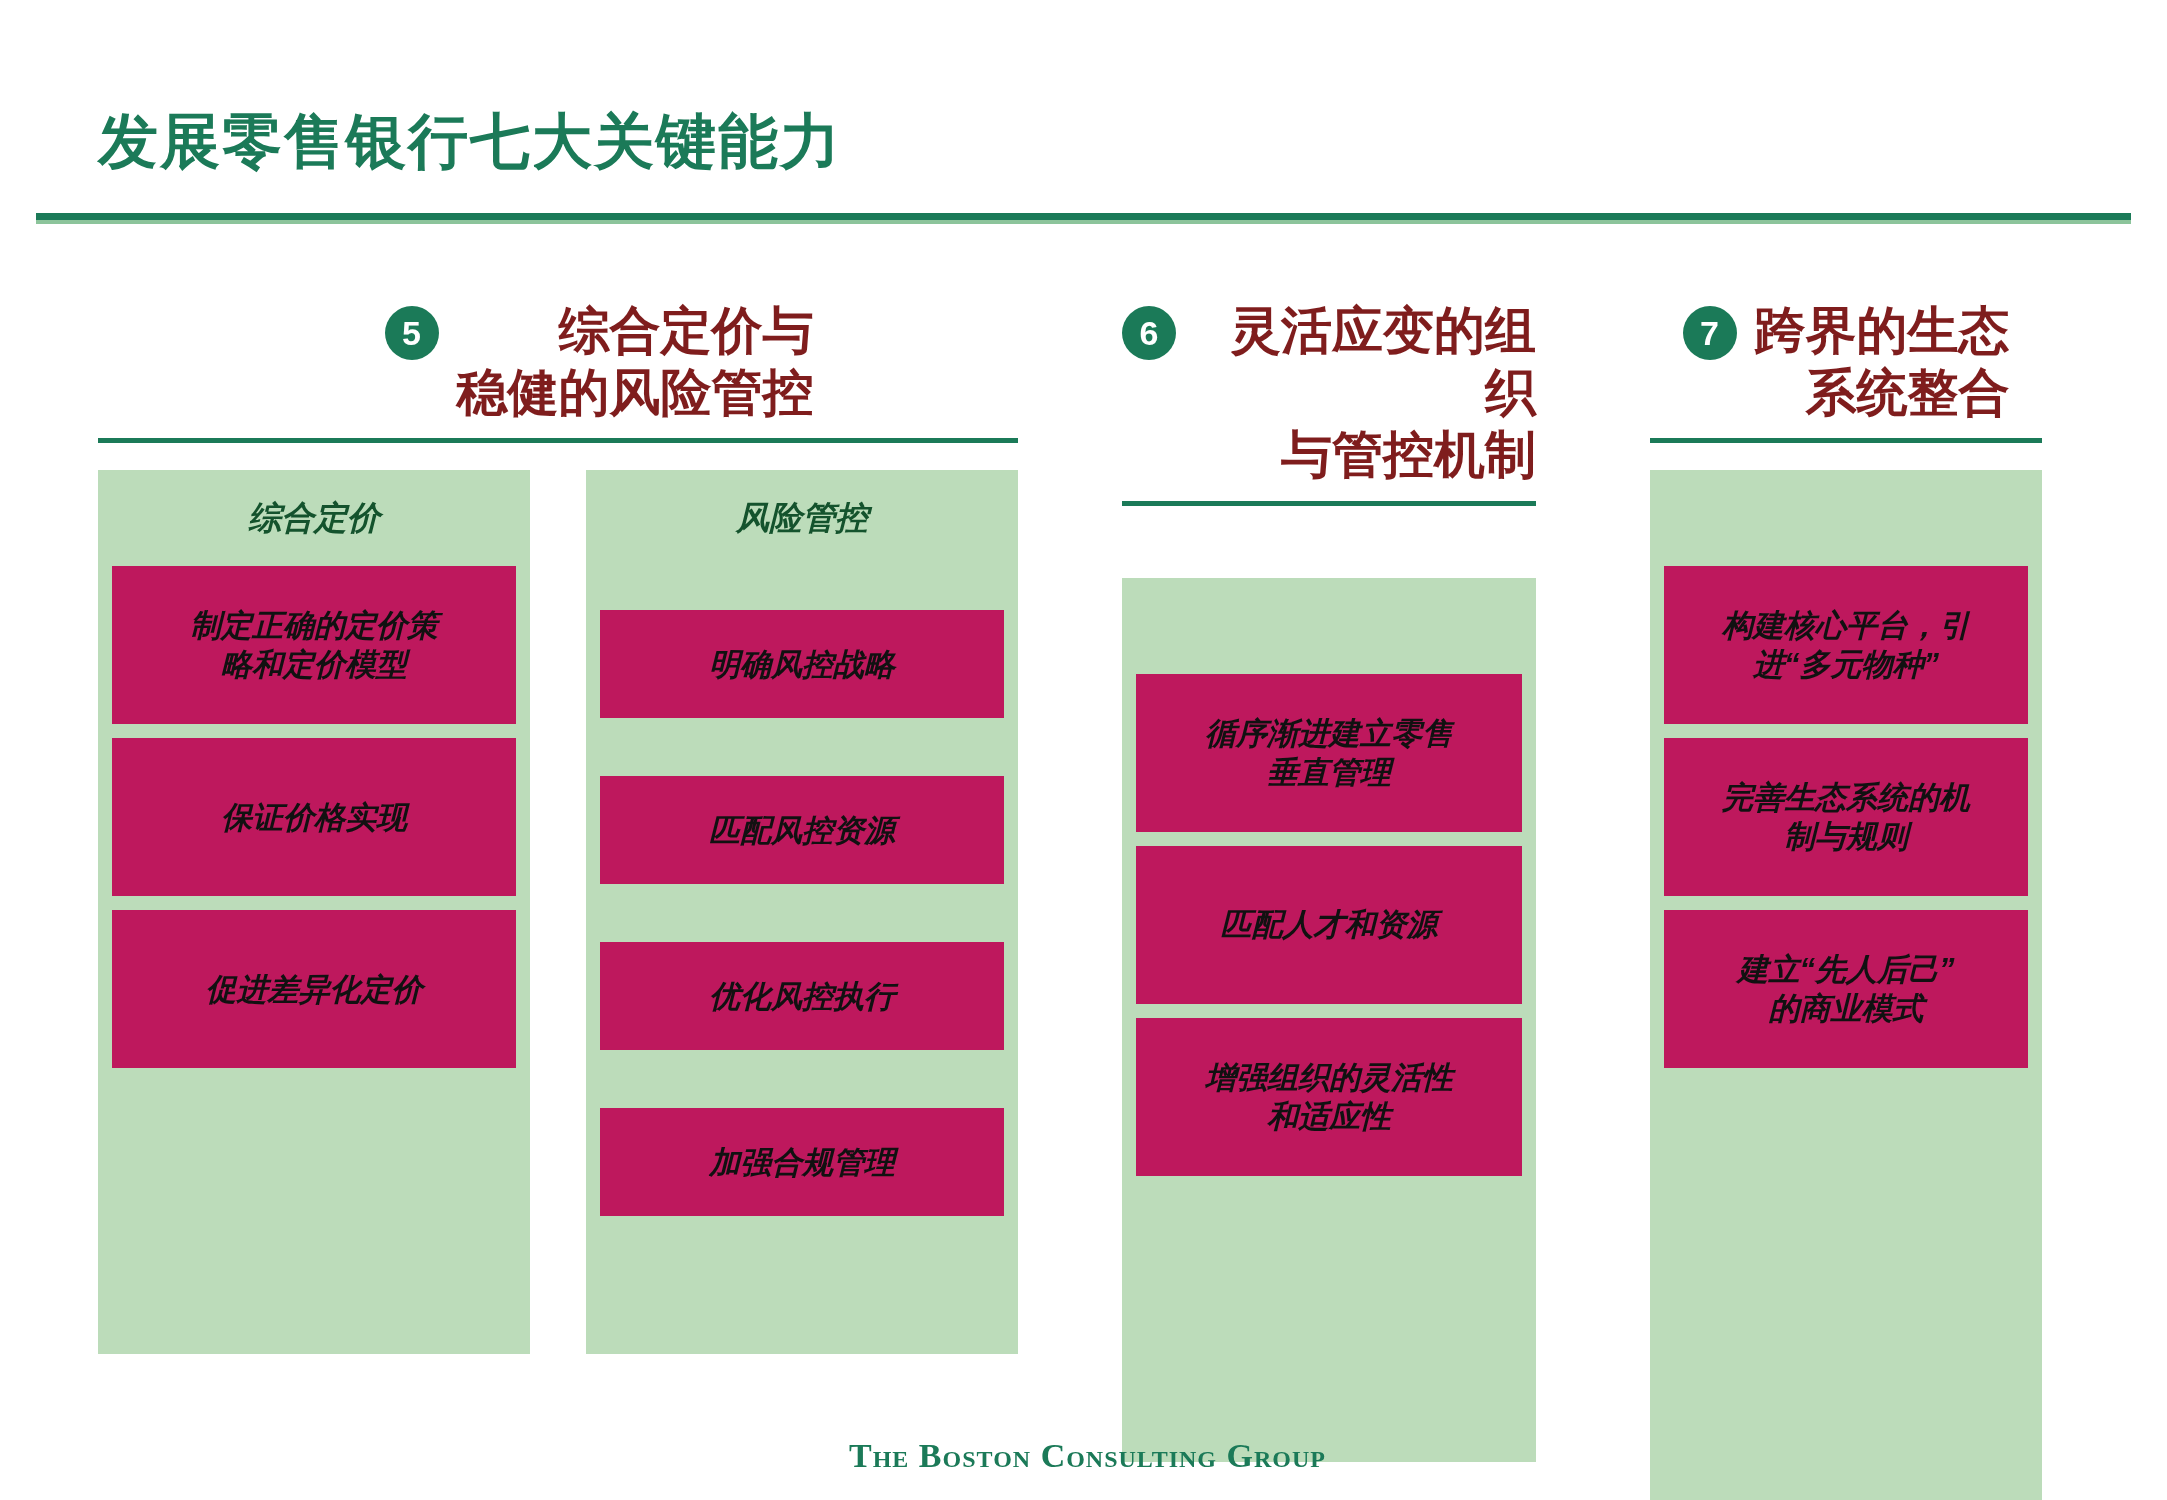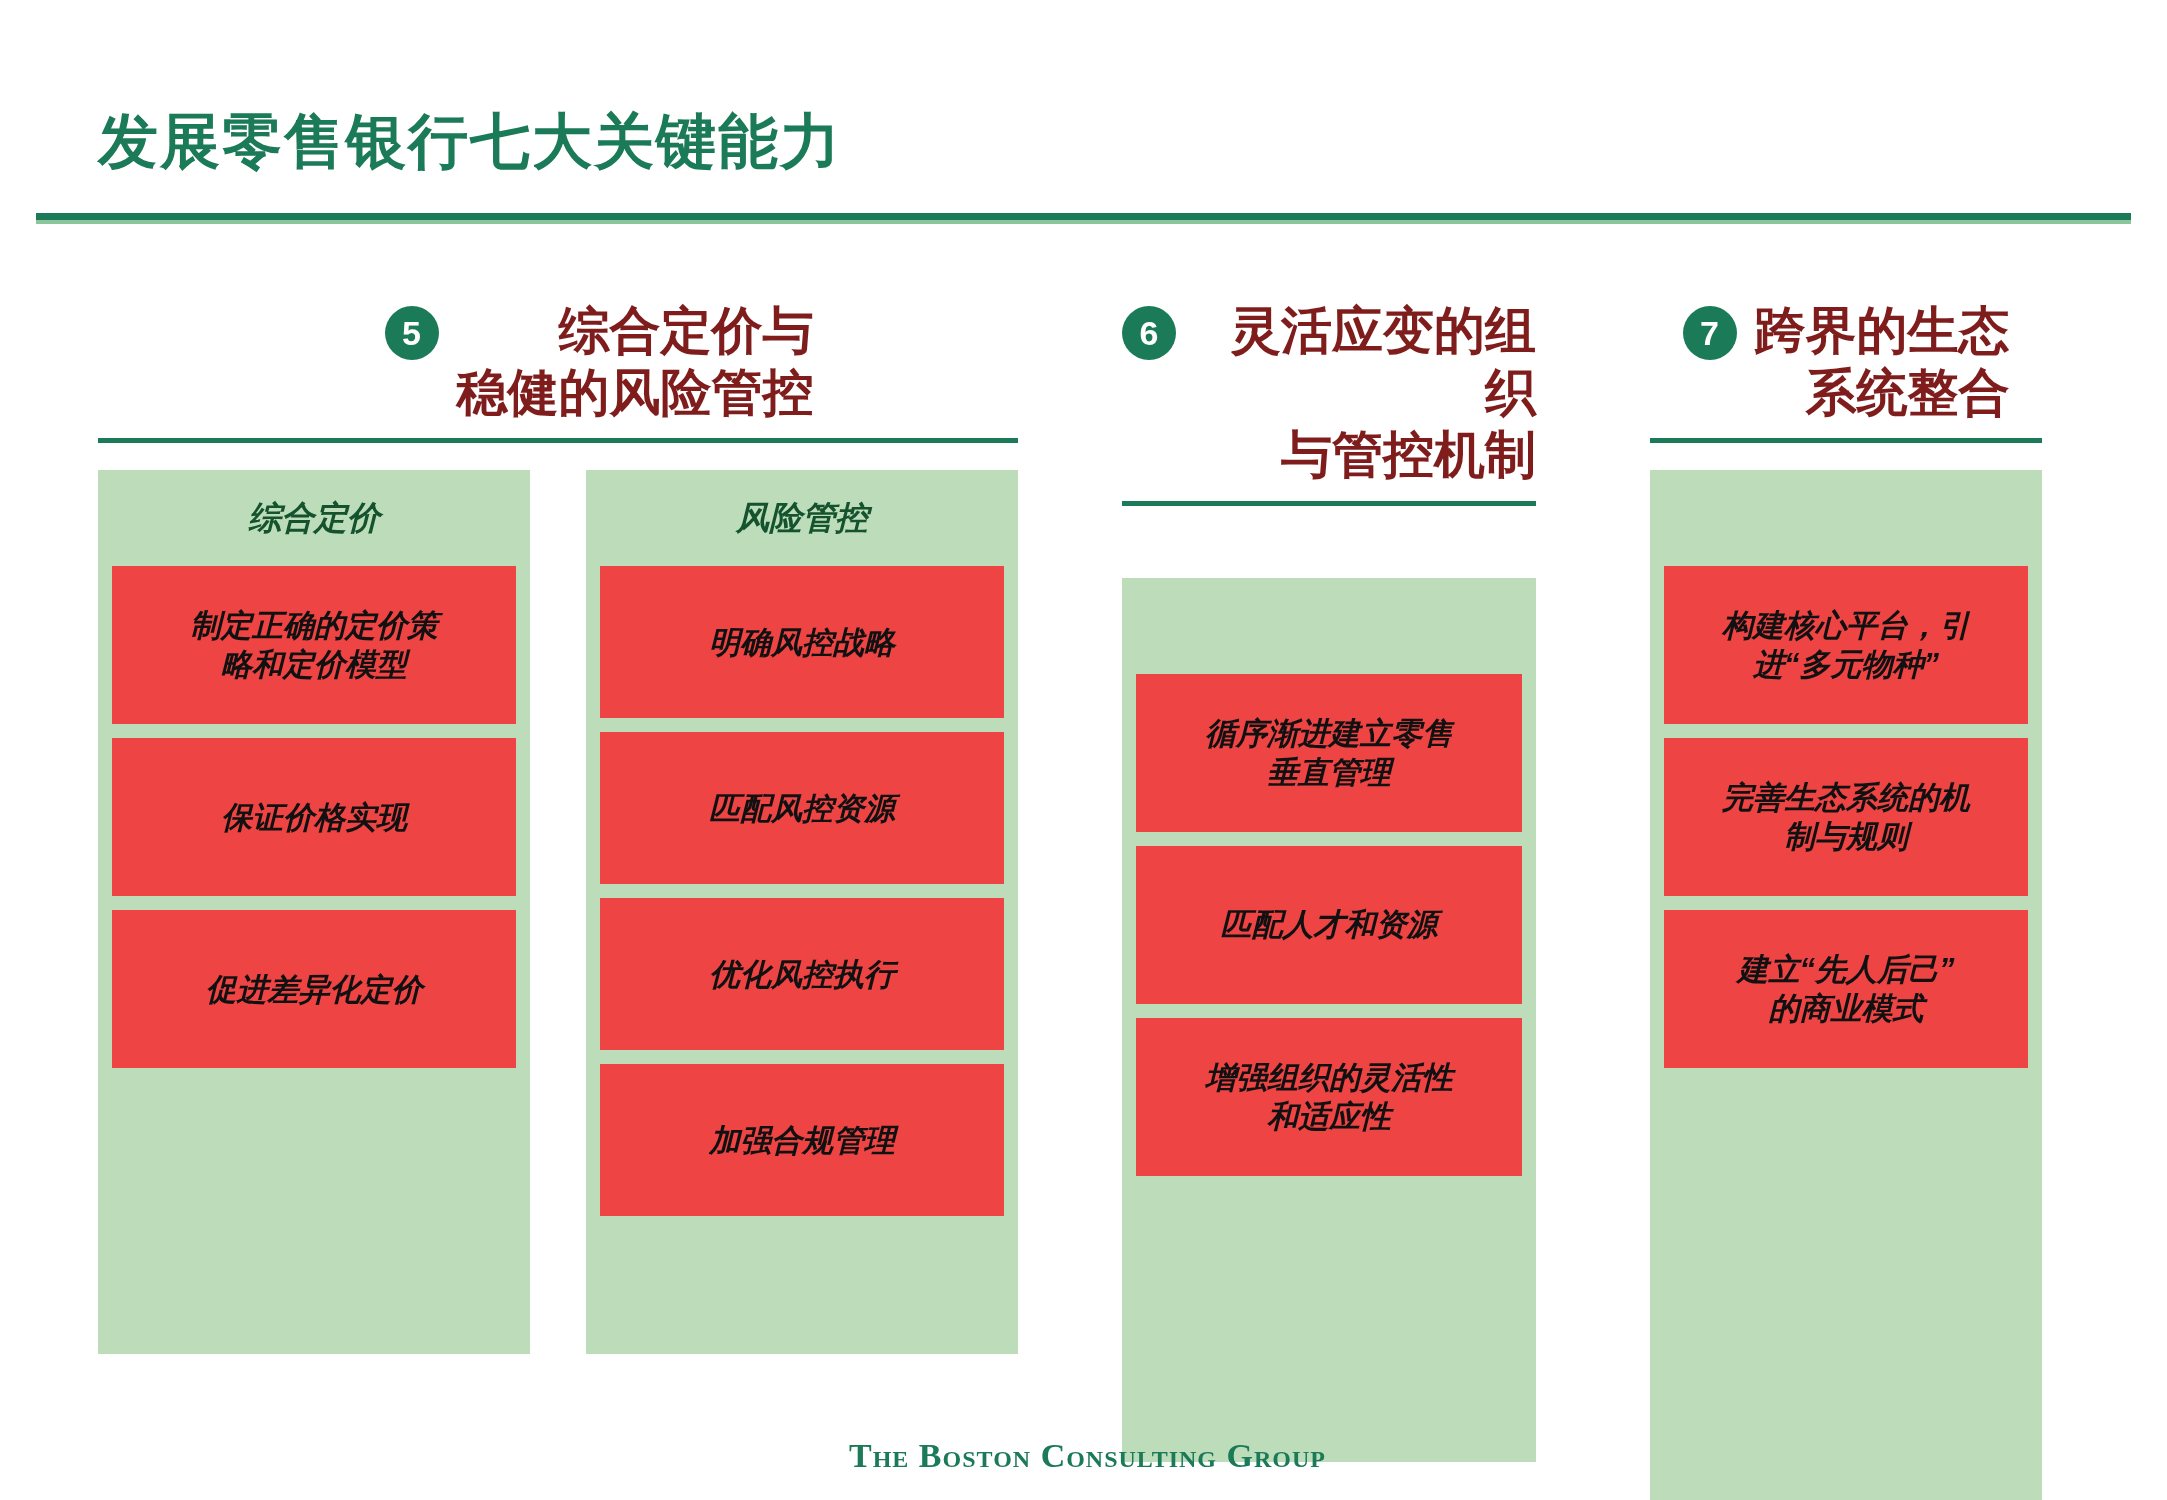--- a/index.html
+++ b/index.html
@@ -119,35 +119,35 @@
   }
   .panel-title.empty { height: 96px; }
 
   .cards {
     padding: 0 14px;
     display: flex;
     flex-direction: column;
     gap: 14px;
   }
   .card {
-    background: #ef4444;
+    background: #be185d;
     display: flex;
     align-items: center;
     justify-content: center;
     text-align: center;
     font-size: 31px;
     font-style: italic;
     font-weight: bold;
     color: #111111;
     line-height: 1.26;
     white-space: pre-line;
     box-sizing: border-box;
     padding: 6px 10px;
   }
-  .card.h-1 { height: 152px; }
+  .card.h-1 { height: 108px; margin-top: 44px; }
   .card.h-2 { height: 158px; }
 
   
   .footer-logo {
     position: absolute;
     left: 0;
     right: 0;
     top: 1437px;
     text-align: center;
     font-family: "Liberation Serif", "DejaVu Serif", serif;

